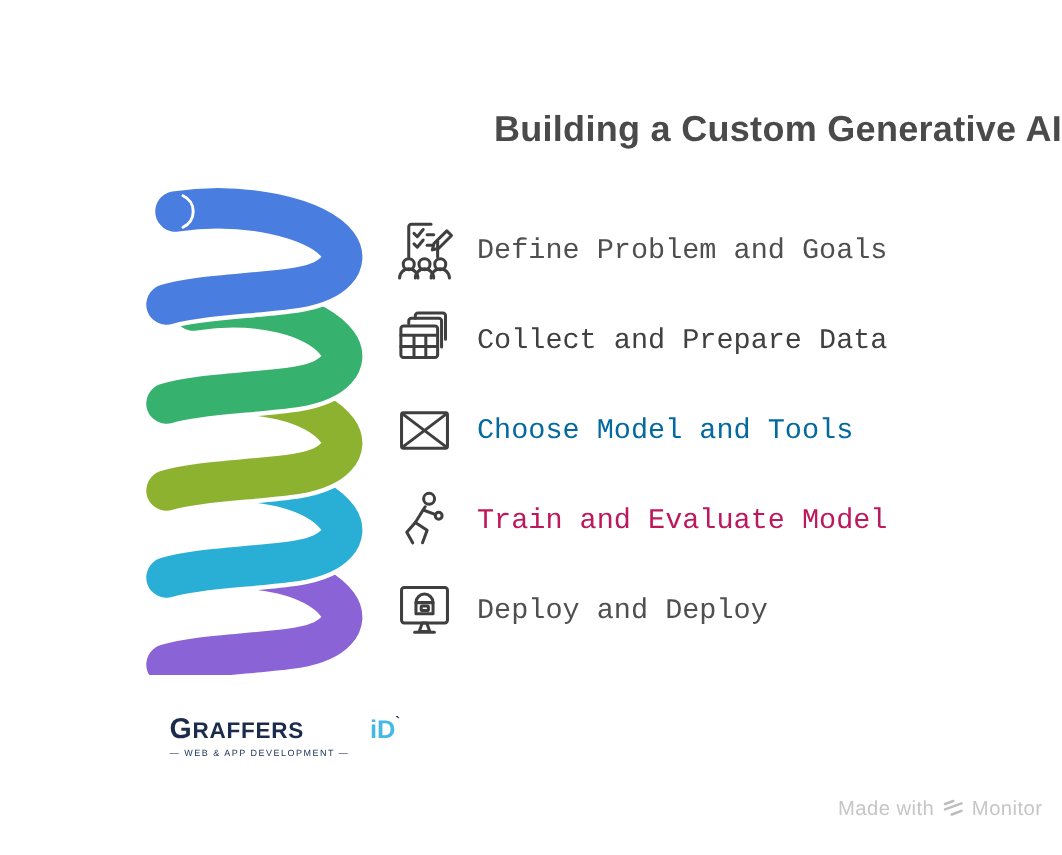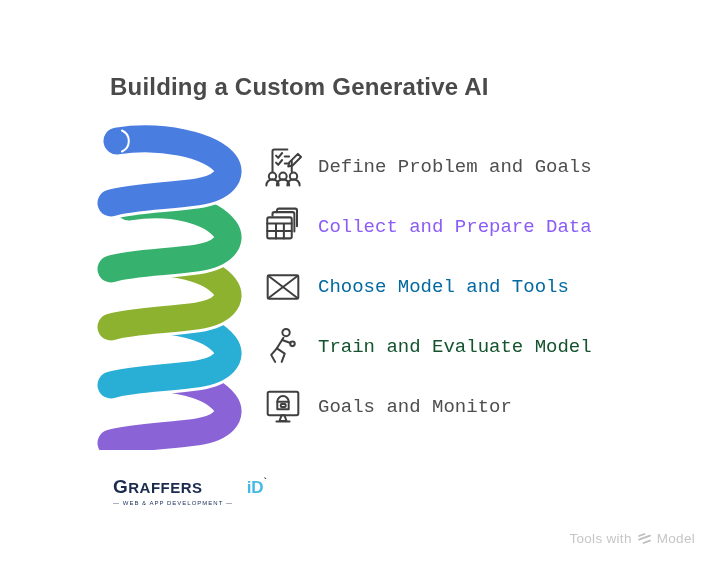--- a/index.html
+++ b/index.html
@@ -2,21 +2,21 @@
 <html><head>
 <meta charset="utf-8">
 <style>
   html,body{margin:0;padding:0;}
   body{
     width:708px;height:570px;position:relative;background:#ffffff;overflow:hidden;
     font-family:"Liberation Sans", sans-serif;
   }
   .page-title{
     position:absolute;top:73px;left:110px;right:0;
-    text-align:left;font-size:24px;font-weight:700;letter-spacing:.2px;color:#4a4a4a;margin:0;
+    text-align:right;font-size:24px;font-weight:700;letter-spacing:.2px;color:#4a4a4a;margin:0;
   }
   .spiral-wrap{position:absolute;left:95px;top:118px;width:152px;height:332px;}
   .spiral-wrap path{fill:none;stroke-linecap:round;stroke-linejoin:round;}
   .halo{stroke:#ffffff;stroke-width:33;}
   .coil{stroke-width:27;}
   .steps{position:absolute;left:262px;top:137px;}
   .step{height:60px;display:flex;align-items:center;font-family:Liberation Mono, monospace;}
   .step-icon{width:42px;height:42px;flex:0 0 42px;margin-right:14px;}
   .step-icon *{fill:none;stroke-width:2.3;stroke-linecap:round;stroke-linejoin:round;}
   .step-label{font-size:19px;color:#4f4f4f;white-space:nowrap;}
@@ -88,66 +88,66 @@
     <span class="step-label" style="color: rgb(79, 79, 79);">Define Problem and Goals</span>
   </div>
 
   <div class="step">
     <svg class="step-icon" viewBox="0 0 48 48" style="stroke: rgb(63, 63, 63);">
       <path d="M17 7 V5 a2 2 0 0 1 2-2 h19 a2 2 0 0 1 2 2 v18"></path>
       <path d="M12 11 V9 a2 2 0 0 1 2-2 h21 a2 2 0 0 1 2 2 v20"></path>
       <rect x="6" y="13" width="28" height="24" rx="2"></rect>
       <path d="M6 20 h28 M6 28.5 h28 M16 20 v17 M25 20 v17"></path>
     </svg>
-    <span class="step-label" style="color: #8b5cf6;">Collect and Prepare Data</span>
+    <span class="step-label" style="color: #404040;">Collect and Prepare Data</span>
   </div>
 
   <div class="step">
     <svg class="step-icon" viewBox="0 0 48 48" style="stroke: rgb(63, 63, 63);">
       <rect x="6.5" y="10.5" width="35" height="27" rx="1.5"></rect>
       <path d="M7.5 11.5 L40.5 36.5"></path>
       <path d="M40.5 11.5 L7.5 36.5"></path>
     </svg>
     <span class="step-label" style="color: #0369a1;">Choose Model and Tools</span>
   </div>
 
   <div class="step">
     <svg class="step-icon" viewBox="0 0 48 48" style="stroke: rgb(63, 63, 63);">
       <circle cx="27.5" cy="7.5" r="4.2"></circle>
       <path d="M24.5 13.5 L17 25.5"></path>
       <path d="M23 16 l9.5 3.5"></path>
       <circle cx="34.8" cy="20.4" r="2.6"></circle>
       <path d="M17 25.5 l9 6 -3.5 9.5"></path>
       <path d="M17 25.5 l-6.5 7.5 4.5 8"></path>
     </svg>
-    <span class="step-label" style="color: #14532d; text-align: right;">Train and Evaluate Model</span>
+    <span class="step-label" style="color: #be185d; text-align: right;">Train and Evaluate Model</span>
   </div>
 
   <div class="step">
     <svg class="step-icon" viewBox="0 0 48 48" style="stroke: rgb(63, 63, 63);">
       <rect x="6.5" y="6.5" width="35" height="27" rx="2"></rect>
       <path d="M17.5 26.5 v-8.5 a6.5 6.5 0 0 1 13 0 v8.5 z"></path>
       <path d="M17.5 18 h13"></path>
       <rect x="21.5" y="20.5" width="5.5" height="3.5" rx="0.8"></rect>
       <path d="M20 40 l2.3-6.5 h3.4 L28 40 z"></path>
       <path d="M16.5 40.5 h15"></path>
     </svg>
-    <span class="step-label" style="color: rgb(79, 79, 79);">Goals and Monitor</span>
+    <span class="step-label" style="color: rgb(79, 79, 79);">Deploy and Deploy</span>
   </div>
 
 </div>
 
 <div class="logo">
   <div class="logo-main" style="color: rgb(27, 43, 77);">
     <span class="logo-g">G</span><span>RAFFERS</span><span class="logo-id" style="color: rgb(69, 185, 230); padding-left: 44px;">iD</span><span class="logo-tick">`</span>
   </div>
   <div class="logo-tagline">— WEB &amp; APP DEVELOPMENT —</div>
 </div>
 
 <div class="made-with" style="color: rgb(198, 198, 198);">
-  <span>Tools with</span>
+  <span>Made with</span>
   <svg class="napkin-icon" viewBox="0 0 15 15">
     <path d="M2 5 l5.5 -2"></path>
     <path d="M2 8.6 l11 -4"></path>
     <path d="M6.5 12 l6.5 -2.4"></path>
   </svg>
-  <span>Model</span>
+  <span>Monitor</span>
 </div>
 
 </body></html>

